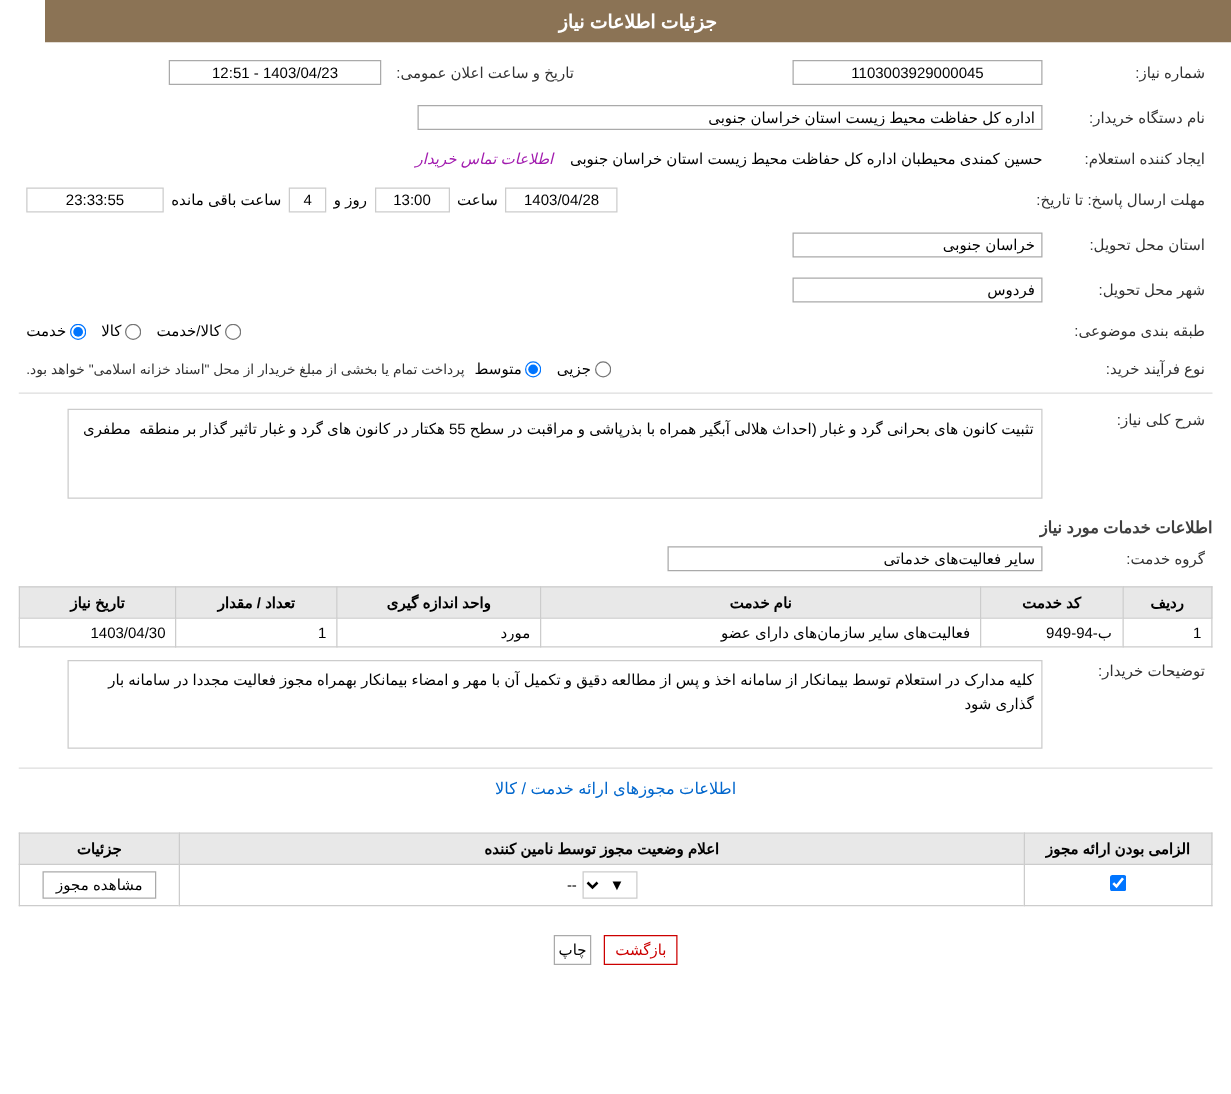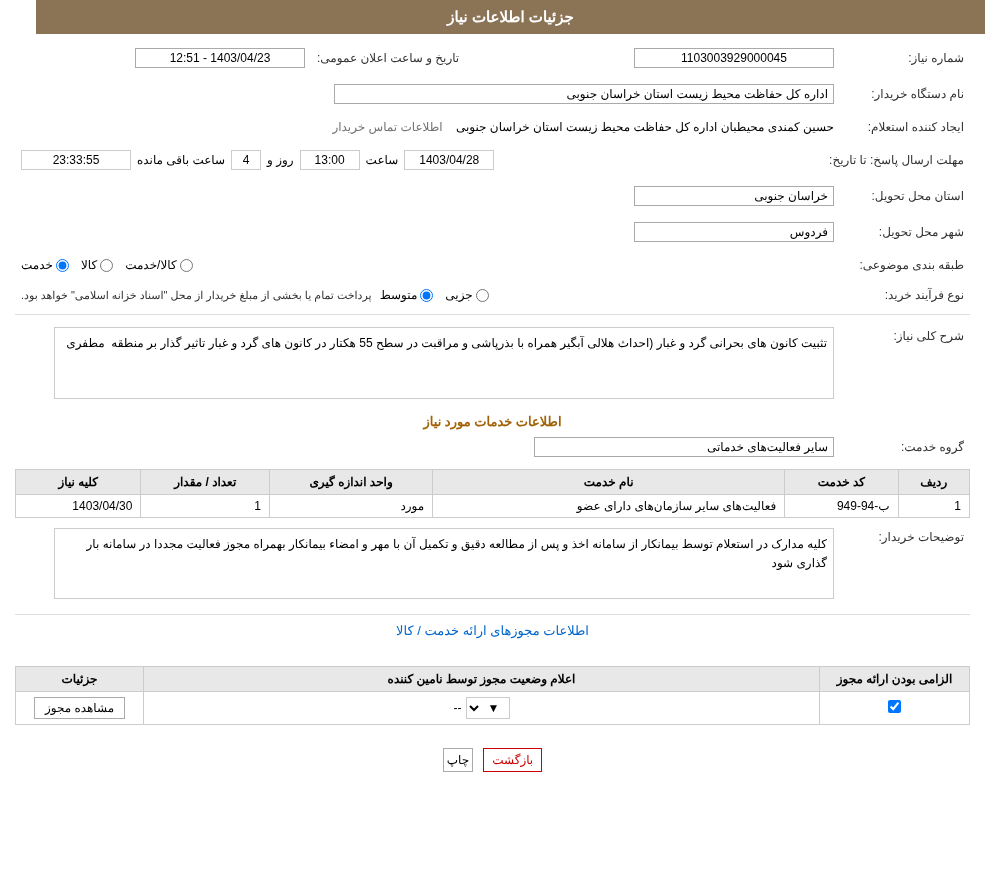--- a/index.html
+++ b/index.html
@@ -54,35 +54,36 @@
       padding: 2px 5px;
       font-size: 12px;
       font-family: Tahoma, Arial, sans-serif;
       direction: rtl;
     }
     .input-readonly {
       background: #fff;
       border: 1px solid #aaa;
     }
     .link-blue {
-      color: #737373;
+      color: #a21caf;
       text-decoration: none;
+      font-style: italic;
     }
     .datetime-row {
       display: flex;
       align-items: center;
       gap: 6px;
       flex-direction: row-reverse;
     }
     .section-title {
       font-weight: bold;
       font-size: 13px;
-      color: #a16207;
+      color: #404040;
       margin: 8px 0 4px 0;
-      text-align: center;
+      text-align: right;
     }
     .services-table {
       width: 100%;
       border-collapse: collapse;
       margin-bottom: 6px;
     }
     .services-table th {
       background: #e8e8e8;
       border: 1px solid #ccc;
       padding: 5px 8px;
@@ -357,21 +358,21 @@
       </table>
 
     <table class="services-table">
       <thead>
         <tr>
           <th>ردیف</th>
           <th>کد خدمت</th>
           <th>نام خدمت</th>
           <th>واحد اندازه گیری</th>
           <th>تعداد / مقدار</th>
-          <th>کلیه نیاز</th>
+          <th>تاریخ نیاز</th>
         </tr>
       </thead>
       <tbody>
         <tr>
           <td>1</td>
           <td>ب-94-949</td>
           <td>فعالیت‌های سایر سازمان‌های دارای عضو</td>
           <td>مورد</td>
           <td>1</td>
           <td>1403/04/30</td>

